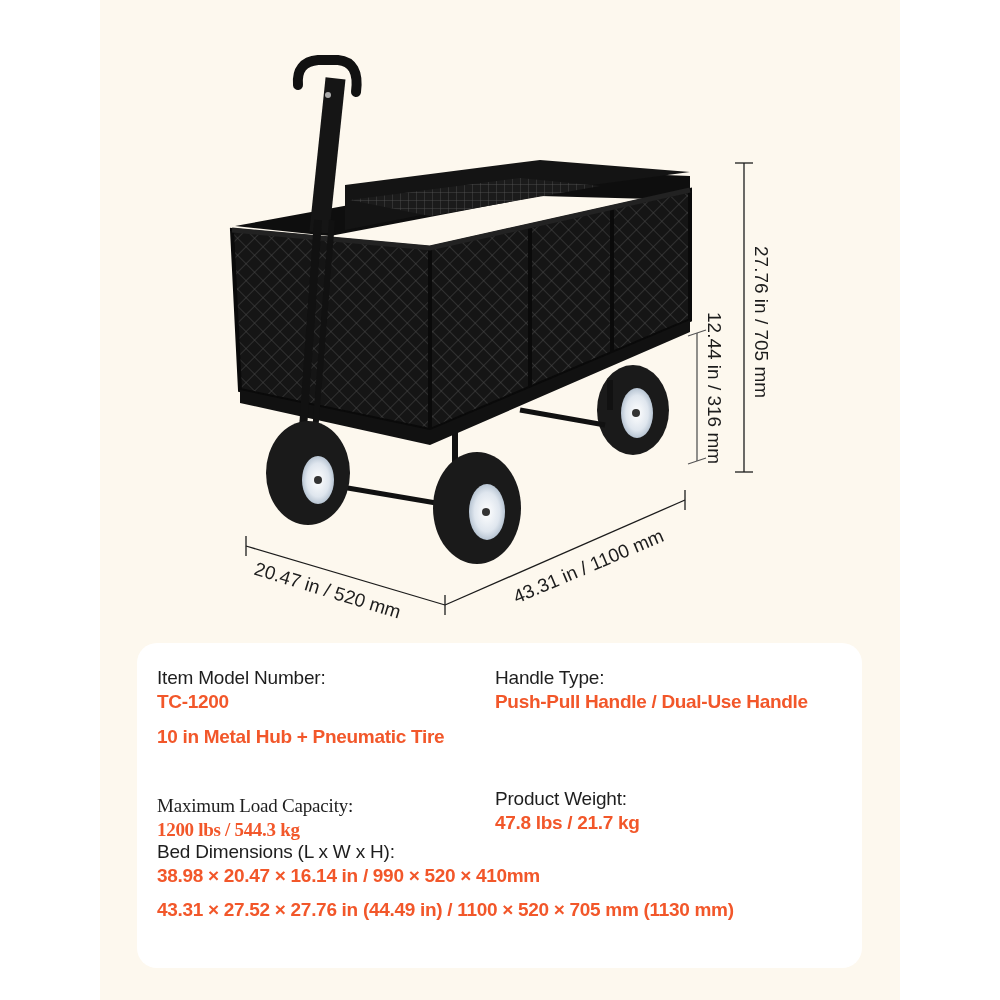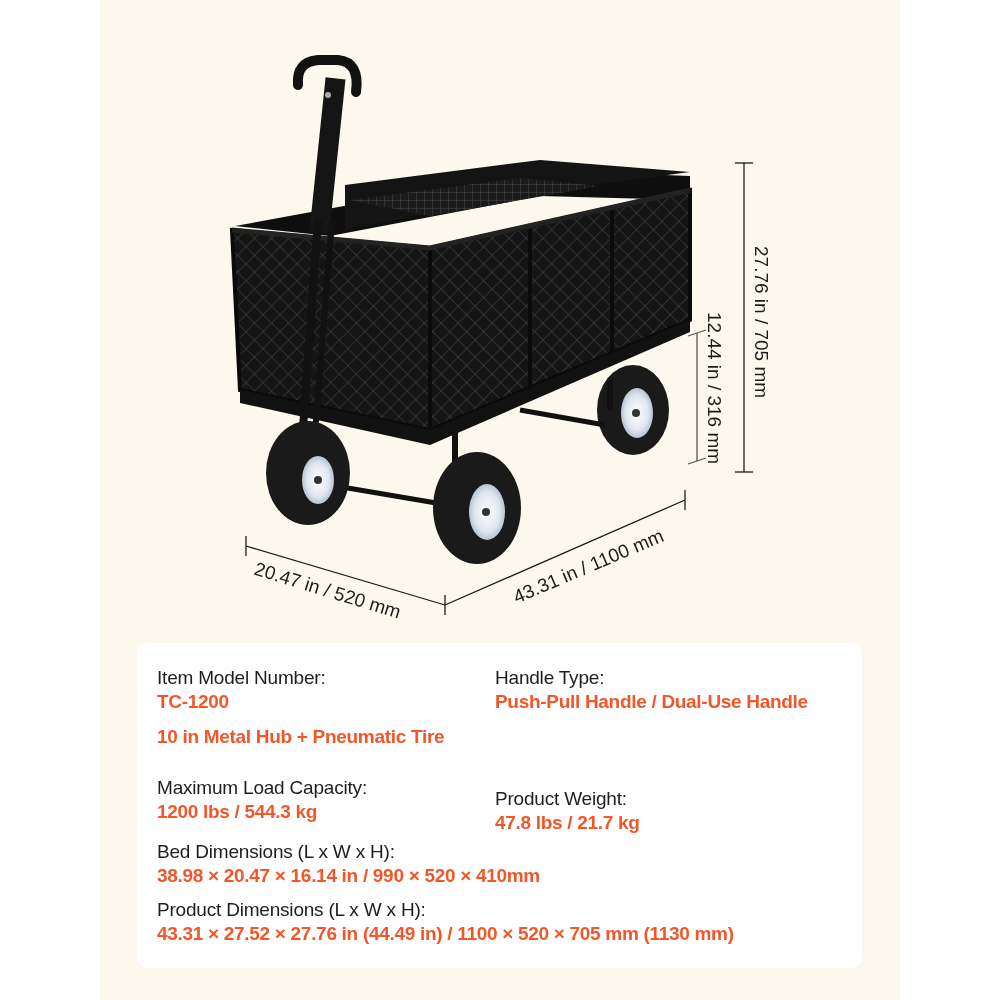--- a/index.html
+++ b/index.html
@@ -15,21 +15,21 @@
     .product-figure svg { position: absolute; left: 0; top: 0; }
 
     .dim-label {
       position: absolute; font-family: "Liberation Sans", sans-serif;
       font-size: 19px; color: #1c1c1c; white-space: nowrap;
       transform-origin: 0 0;
     }
 
     .spec-card {
       position: absolute; left: 137px; top: 643px; width: 725px; height: 325px;
-      background: #ffffff; border-radius: 10px;
+      background: #ffffff; border-radius: 20px;
     }
     .spec {
       position: absolute; white-space: nowrap;
     }
     .spec .lbl {
       display: block; font-size: 19px; color: #1e1e1e; line-height: 24px;
       letter-spacing: -0.2px;
     }
     .spec .val {
       display: block; font-size: 19px; font-weight: bold; color: #f2572a; line-height: 24px;
@@ -135,31 +135,30 @@
   </div>
   <div class="spec" style="left:358px; top:23px;">
     <span class="lbl">Handle Type:</span>
     <span class="val">Push-Pull Handle / Dual-Use Handle</span>
   </div>
 
   <div class="spec" style="left:20px; top:82px;">
     <span class="val">10 in Metal Hub + Pneumatic Tire</span>
   </div>
 
-  <div class="spec" style="left:20px; top:133px;">
+  <div class="spec" style="left:20px; top:151px;font-family:Liberation Serif, serif;">
     <span class="lbl">Maximum Load Capacity:</span>
     <span class="val">1200 lbs / 544.3 kg</span>
   </div>
   <div class="spec" style="left:358px; top:144px;">
     <span class="lbl">Product Weight:</span>
     <span class="val">47.8 lbs / 21.7 kg</span>
   </div>
 
   <div class="spec" style="left:20px; top:197px;">
     <span class="lbl">Bed Dimensions (L x W x H):</span>
     <span class="val">38.98 × 20.47 × 16.14 in / 990 × 520 × 410mm</span>
   </div>
 
   <div class="spec" style="left:20px; top:255px;">
-    <span class="lbl">Product Dimensions (L x W x H):</span>
     <span class="val">43.31 × 27.52 × 27.76 in (44.49 in) / 1100 × 520 × 705 mm (1130 mm)</span>
   </div>
 </div>
 
 </body></html>

